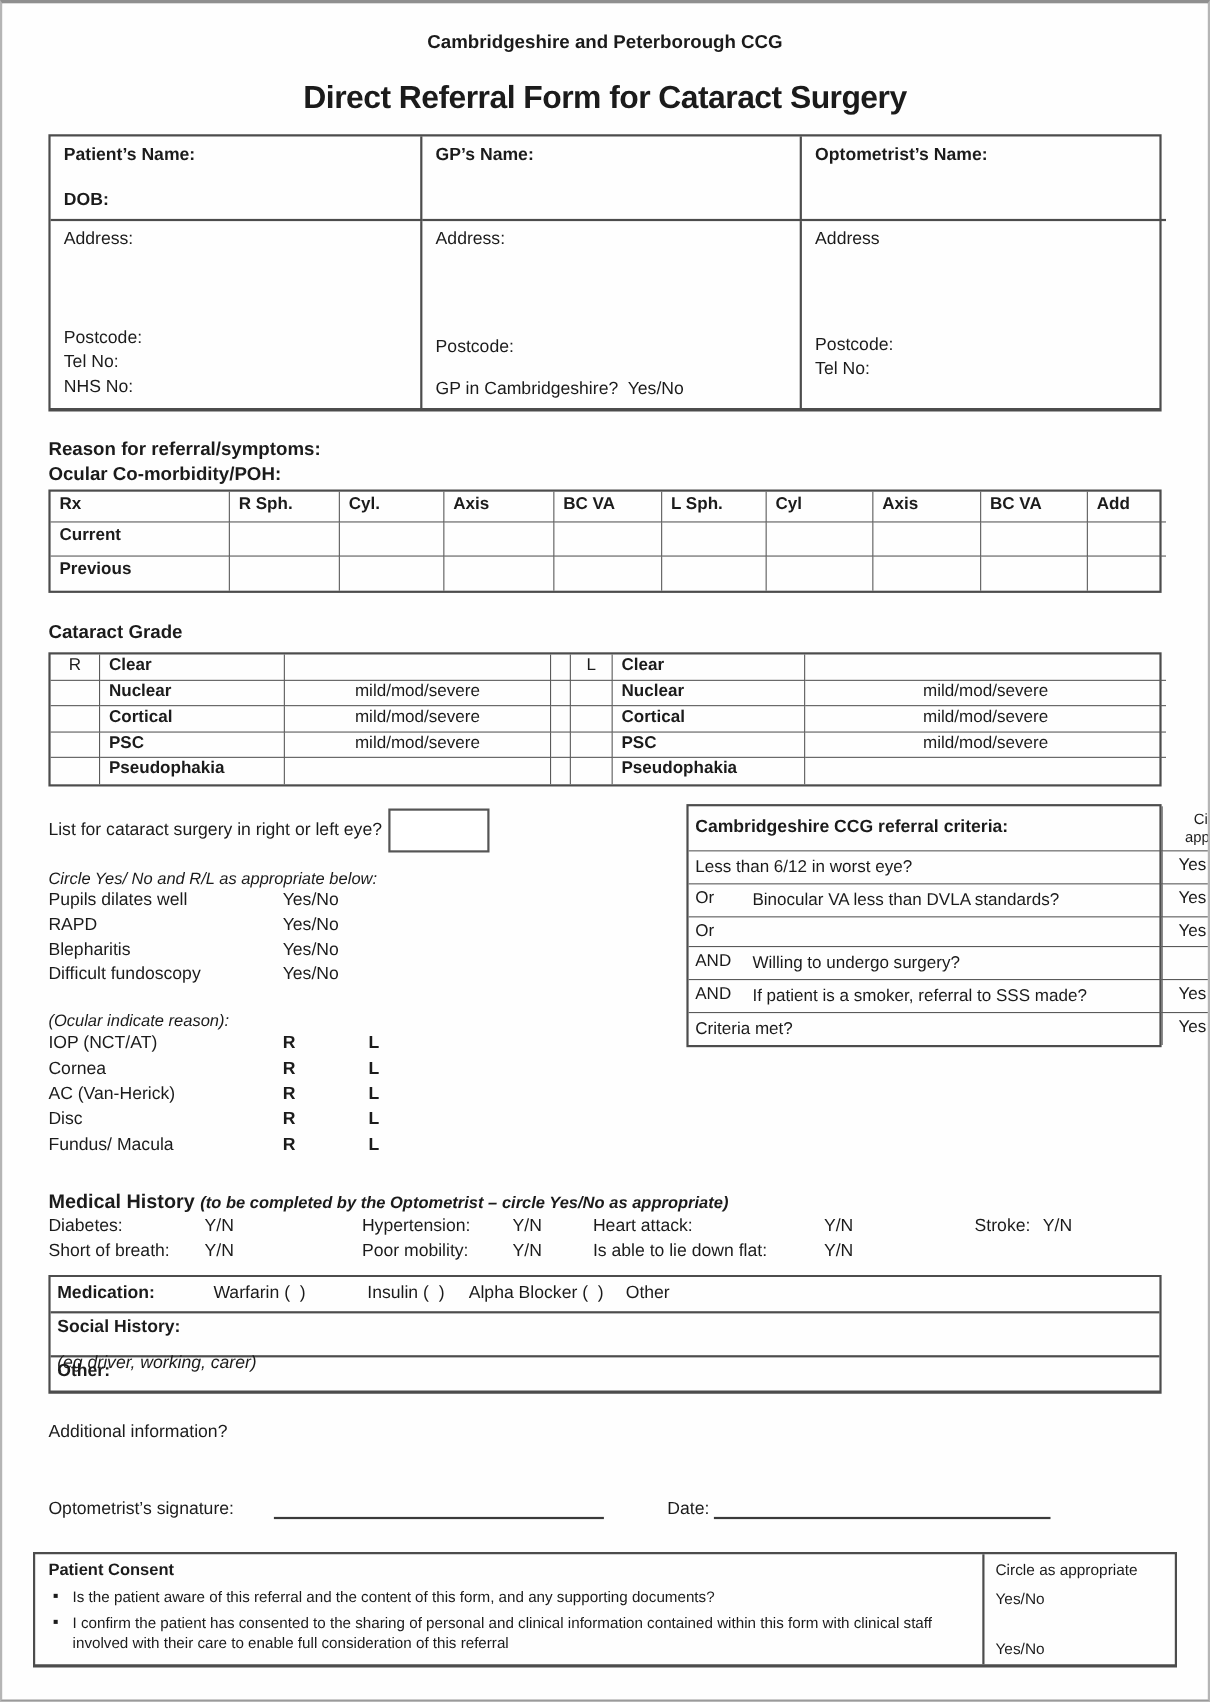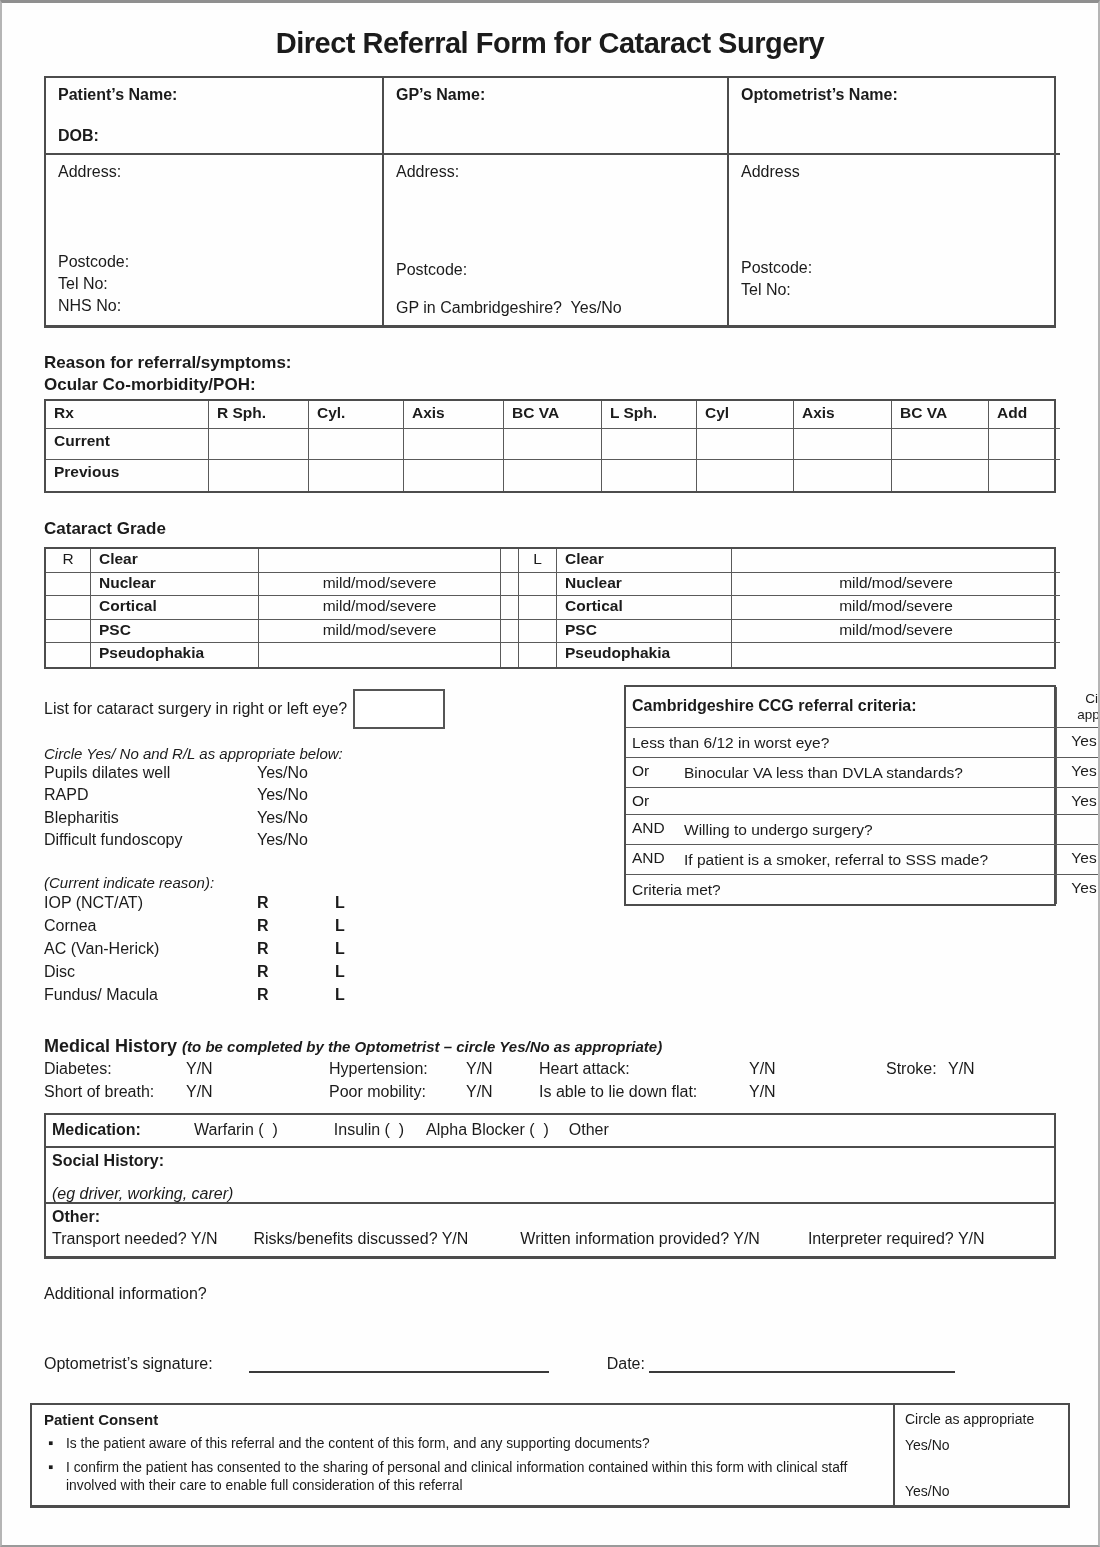--- a/index.html
+++ b/index.html
@@ -98,21 +98,21 @@
   .mh-row .pair .lbl3{width:210px;}
   .mh-row .pair .lbl4{width:62px;}
 
   
   .medbox{ margin-top:10px; border:2px solid #4c4c4c; border-bottom-width:3px; font-size:16px;}
   .medrow1{ display:flex; align-items:center; height:31px; padding:0 6px; border-bottom:2px solid #4c4c4c;}
   .medrow1 .mlab{ font-weight:bold; width:142px;}
   .medrow1 .mi1{margin-right:56px;}
   .medrow1 .mi2{margin-right:22px;}
   .medrow1 .mi3{margin-right:20px;}
-  .medrow2{ padding:4px 6px; border-bottom:2px solid #4c4c4c; height:56px; box-sizing:border-box;}
+  .medrow2{ padding:4px 6px; border-bottom:2px solid #4c4c4c; height:40px; box-sizing:border-box;}
   .medrow2 .note{ font-size:16px; margin-top:15px;}
   .medrow3{ padding:4px 6px 8px;}
   .other-items{ display:flex; margin-top:4px;}
   .other-items .t1{margin-right:36px;}
   .other-items .t2{margin-right:52px;}
   .other-items .t3{margin-right:48px;}
 
   .addl{ margin-top:26px; font-size:16px;}
 
   .sigrow{ display:flex; align-items:flex-end; margin-top:50px; font-size:16px;}
@@ -130,20 +130,21 @@
   .bullets li::before{ content:"▪"; position:absolute; left:4px; top:-1px; font-size:15px;}
   .consent-right{ border-left:2px solid #4c4c4c; padding:6px 10px; font-size:14px;}
   .consent-right .cyn1{margin-top:10px;}
   .consent-right .cyn2{margin-top:30px;}
 </style>
 </head>
 <body>
 
 <div class="page">
 
+  <div class="org-title">Cambridgeshire and Peterborough CCG</div>
   <div class="form-title">Direct Referral Form for Cataract Surgery</div>
 
   <div class="contact">
     <div class="cell r1">
       <span class="bold">Patient’s Name:</span>
       <span class="bold mta">DOB:</span>
     </div>
     <div class="cell r1">
       <span class="bold">GP’s Name:</span>
     </div>
@@ -275,21 +276,21 @@
       </div>
       <div class="cy-item">
         <span class="lbl">Blepharitis</span>
         <span>Yes/No</span>
       </div>
       <div class="cy-item">
         <span class="lbl">Difficult fundoscopy</span>
         <span>Yes/No</span>
       </div>
 
-      <div class="reason-note italic">(Current indicate reason):</div>
+      <div class="reason-note italic">(Ocular indicate reason):</div>
 
       <div class="rl-item">
         <span class="lbl">IOP (NCT/AT)</span>
         <span class="r">R</span>
         <span class="l">L</span>
       </div>
       <div class="rl-item">
         <span class="lbl">Cornea</span>
         <span class="r">R</span>
         <span class="l">L</span>
@@ -405,26 +406,20 @@
       <span class="pre mi2">Insulin (  )</span>
       <span class="pre mi3">Alpha Blocker (  )</span>
       <span>Other</span>
     </div>
     <div class="medrow2">
       <div class="bold">Social History:</div>
       <div class="italic note">(eg driver, working, carer)</div>
     </div>
     <div class="medrow3">
       <div class="bold">Other:</div>
-      <div class="other-items">
-        <span class="t1">Transport needed? Y/N</span>
-        <span class="t2">Risks/benefits discussed? Y/N</span>
-        <span class="t3">Written information provided? Y/N</span>
-        <span>Interpreter required? Y/N</span>
-      </div>
     </div>
   </div>
 
   <div class="addl">Additional information?</div>
 
   <div class="sigrow">
     <span>Optometrist’s signature:</span>
     <span class="sigline"></span>
     <span class="datelab">Date:</span>
     <span class="dateline"></span>

